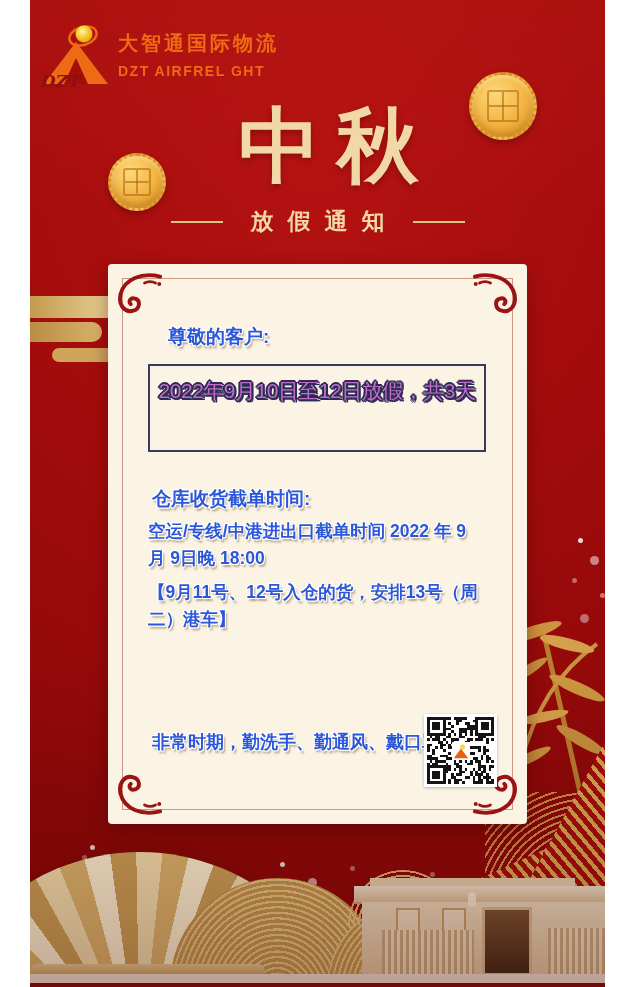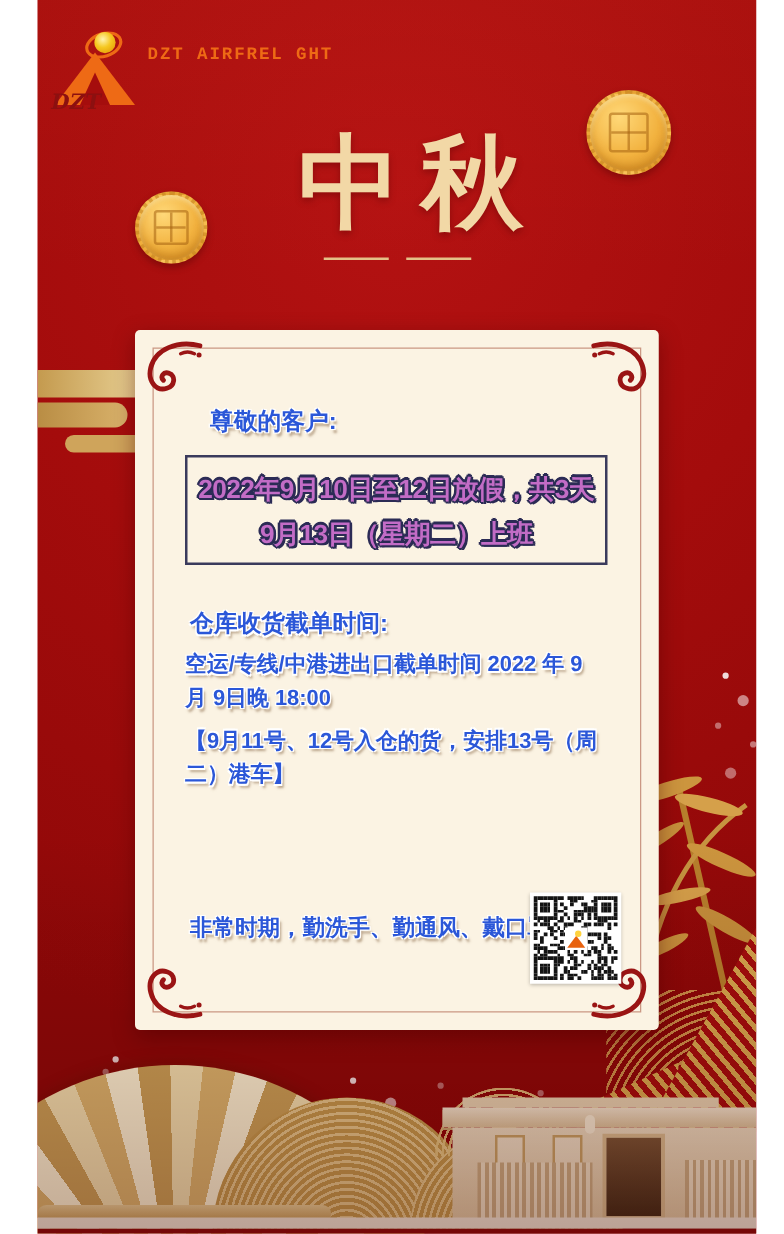--- a/index.html
+++ b/index.html
@@ -12,21 +12,21 @@
     background:radial-gradient(120% 70% at 50% 16%, #b41212 0%, #a40c0c 48%, #8e0808 100%);
   }
   .poster .vignette{position:absolute;inset:0;z-index:4;pointer-events:none;
     background:linear-gradient(180deg, rgba(255,80,50,.08) 0%, transparent 22%, transparent 68%, rgba(60,0,0,.30) 100%);}
 
   
   .header{position:absolute;left:0;top:0;width:100%;z-index:5;}
   .logo-icon{position:absolute;left:10px;top:22px;width:70px;height:66px;}
   .company{position:absolute;left:88px;top:30px;color:#ee6a15;}
   .company .cn{font-size:20px;font-weight:bold;letter-spacing:3px;}
-  .company .en{font-size:14px;font-weight:bold;letter-spacing:1.5px;margin-top:6px;font-family:Liberation Mono, monospace;}
+  .company .en{font-size:14px;font-weight:bold;letter-spacing:1.5px;margin-top:6px;font-family:Liberation Sans, sans-serif;}
 
   
   .mooncake{position:absolute;border-radius:50%;z-index:5;
     background:radial-gradient(circle at 38% 30%, #ffd878 0%, #f2b23f 55%, #d98f22 100%);
     border:3px dotted rgba(196,128,30,.55);
     box-shadow:inset 0 -4px 7px rgba(150,80,0,.35), inset 0 2px 4px rgba(255,240,180,.7), 0 3px 6px rgba(60,0,0,.35);}
   .mooncake.right{left:439px;top:72px;width:62px;height:62px;}
   .mooncake.left{left:78px;top:153px;width:52px;height:52px;}
   .mc-pattern{position:absolute;inset:24%;border:2px solid rgba(166,98,16,.55);border-radius:3px;}
   .mc-pattern::before{content:"";position:absolute;inset:0;
@@ -100,21 +100,21 @@
   .fl{position:absolute;width:46px;height:46px;}
   .fl.tl{left:-7px;top:-7px;}
   .fl.tr{right:-7px;top:-7px;transform:scaleX(-1);}
   .fl.bl{left:-7px;bottom:-7px;transform:scaleY(-1);}
   .fl.br{right:-7px;bottom:-7px;transform:scale(-1,-1);}
 
   .blue-outline{color:#2b57d8;font-weight:bold;
     text-shadow:-1px -1px 0 #fff,1px -1px 0 #fff,-1px 1px 0 #fff,1px 1px 0 #fff,2px 3px 2px rgba(130,95,60,.55);}
   .greeting{position:absolute;left:60px;top:60px;font-size:19px;}
   .holiday-box{position:absolute;left:40px;top:100px;width:338px;height:88px;border:2px solid #3a3a5c;box-sizing:border-box;text-align:center;}
-  .holiday-line{font-weight:bold;color:#c26cc6;letter-spacing:-.5px;
+  .holiday-line{font-weight:normal;color:#c26cc6;letter-spacing:-.5px;
     text-shadow:-2px 0 0 #2b2b55,2px 0 0 #2b2b55,0 -2px 0 #2b2b55,0 2px 0 #2b2b55,-1px -1px 0 #2b2b55,1px -1px 0 #2b2b55,-1px 1px 0 #2b2b55,2px 2px 0 #2b2b55;}
   .holiday-line.l1{font-size:21px;margin-top:11px;}
   .holiday-line.l2{font-size:21px;margin-top:8px;}
   .cutoff-heading{position:absolute;left:44px;top:222px;font-size:19px;}
   .cutoff{position:absolute;left:40px;top:254px;width:352px;}
   .cutoff p{margin:0 16px 7px 0;font-size:17.5px;line-height:27px;}
   .health{position:absolute;left:44px;top:466px;font-size:18px;}
   .wish{position:absolute;left:76px;top:503px;font-size:18px;}
 
   
@@ -182,34 +182,36 @@
             <stop offset="100%" stop-color="#e8a40a"></stop>
         </radialGradient>
       </defs>
       <ellipse cx="43" cy="14" rx="14" ry="9" fill="none" stroke="#ee6a15" stroke-width="2.5" transform="rotate(-18 43 14)"></ellipse>
       <circle cx="44" cy="12" r="8.5" fill="url(#sun)"></circle>
       <polygon points="36,20 68,62 4,62" fill="#ee6a15"></polygon>
       <polygon points="36,36 48,62 24,62" fill="#a50d0d"></polygon>
       <text x="1" y="65" font-size="17" font-weight="bold" font-style="italic" fill="#8c1010" font-family="DejaVu Serif, Liberation Serif, serif">DZT</text>
     </svg>
     <div class="company">
+      <div class="cn">大智通国际物流</div>
       <div class="en">DZT AIRFREL GHT</div>
     </div>
   </div>
 
   <div class="mooncake right">
       <div class="mc-pattern"></div>
     </div>
   <div class="mooncake left">
       <div class="mc-pattern"></div>
     </div>
 
   <div class="title">中秋</div>
   <div class="subtitle-row">
     <span class="sub-line"></span>
+    <span class="subtitle">放假通知</span>
     <span class="sub-line"></span>
   </div>
 
   <div class="vignette"></div>
 
   <div class="card">
     <div class="inner-frame">
       <svg class="fl tl" viewBox="0 0 50 50">
         <path d="M48 5 C28 0 9 8 5 24 C2 36 10 45 19 42 C26 40 27 31 21 29 C16 27 13 32 16 35" fill="none" stroke="#9a1414" stroke-width="4.2" stroke-linecap="round"></path>
         <path d="M43 12 C39 10 35 10 31 12" fill="none" stroke="#9a1414" stroke-width="3" stroke-linecap="round"></path>
@@ -233,21 +235,20 @@
         <path d="M43 12 C39 10 35 10 31 12" fill="none" stroke="#9a1414" stroke-width="3" stroke-linecap="round"></path>
         <circle cx="47" cy="13" r="2.2" fill="#9a1414"></circle>
           <circle cx="41" cy="4" r="1.8" fill="#9a1414"></circle>
       </svg>
     </div>
 
     <div class="greeting blue-outline">尊敬的客户:</div>
 
     <div class="holiday-box">
       <div class="holiday-line l1">2022年9月10日至12日放假，共3天</div>
-      <div class="holiday-line l2">9月13日（星期二）上班</div>
     </div>
 
     <div class="cutoff-heading blue-outline">仓库收货截单时间:</div>
 
     <div class="cutoff">
       <p class="blue-outline">空运/专线/中港进出口截单时间 2022 年 9 月 9日晚 18:00</p>
       <p class="blue-outline">【9月11号、12号入仓的货，安排13号（周二）港车】</p>
     </div>
 
     <div class="health blue-outline">非常时期，勤洗手、勤通风、戴口罩!</div>

